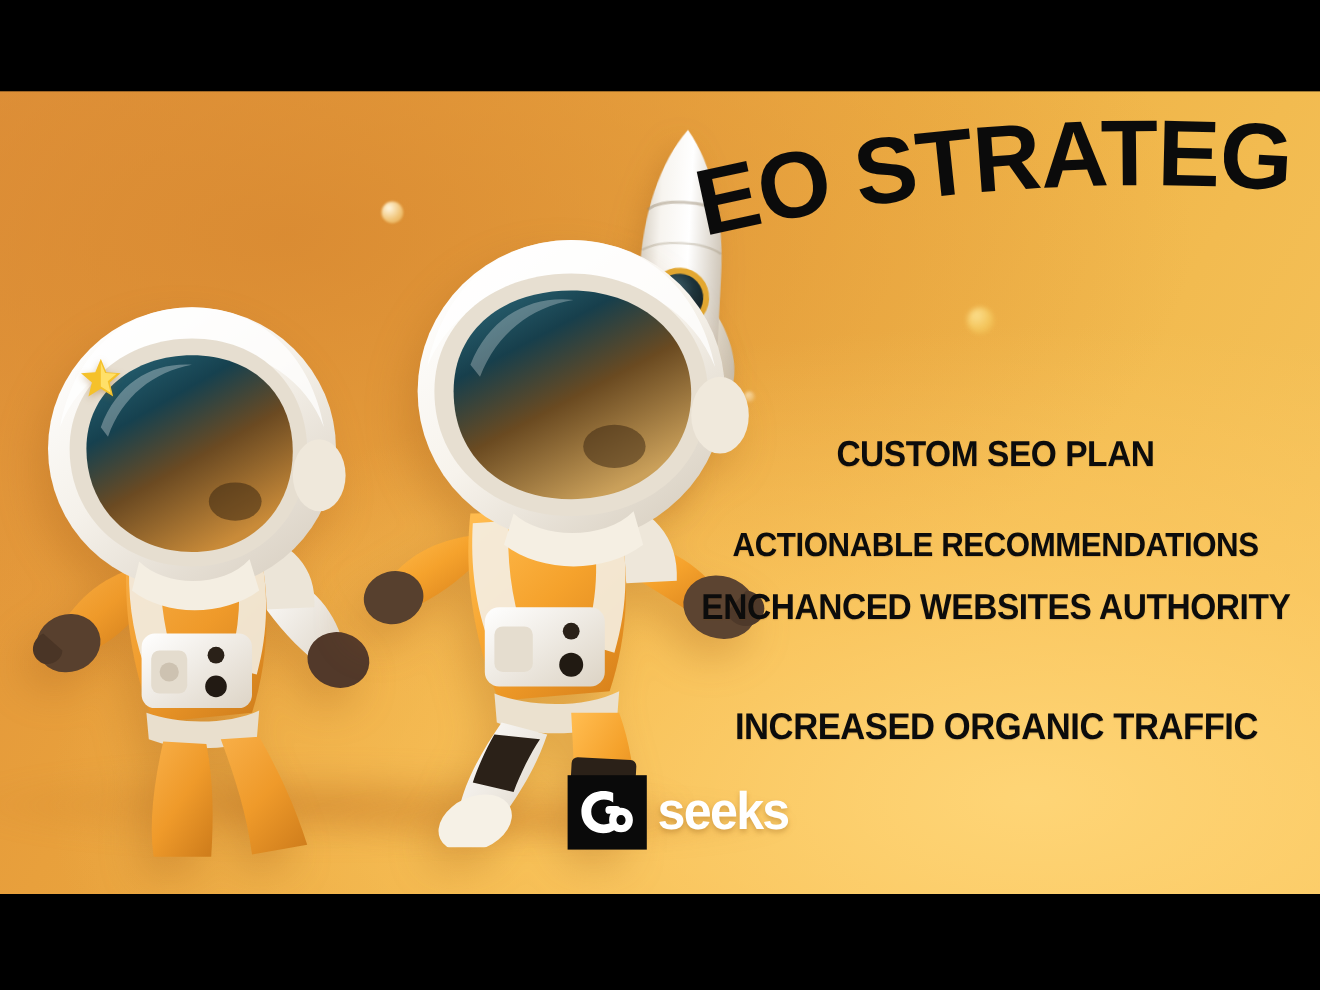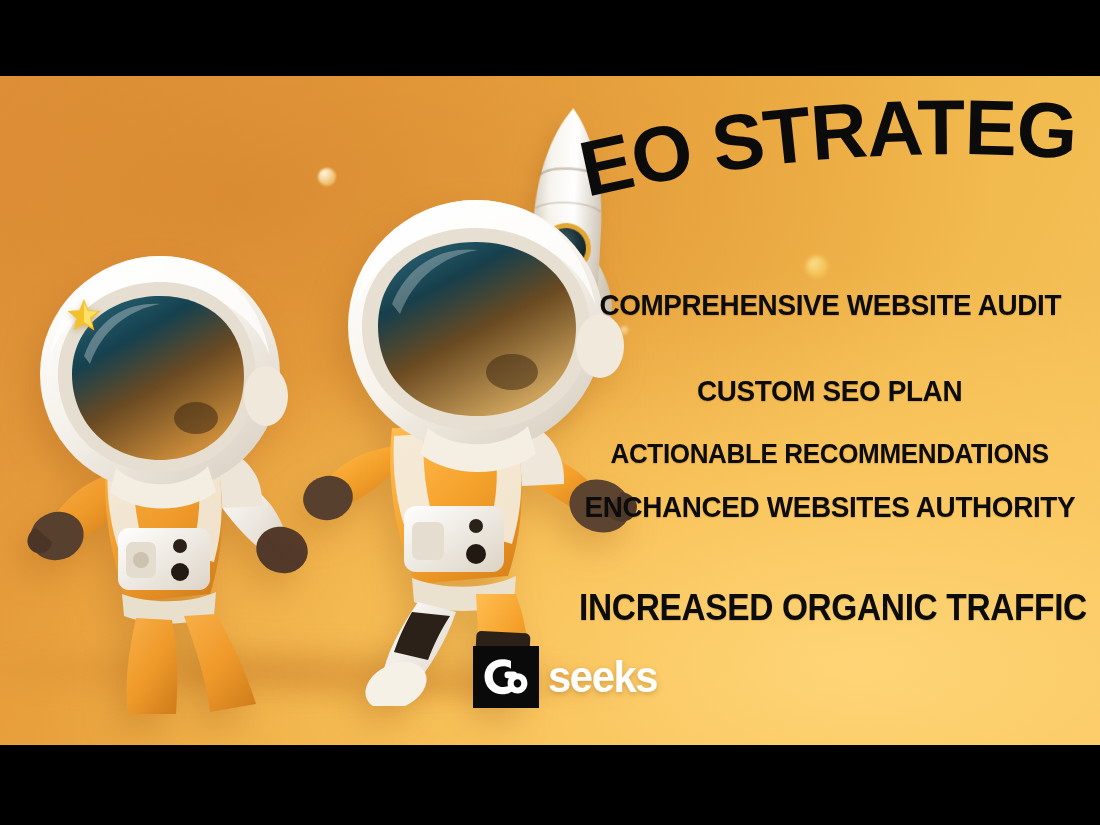--- a/index.html
+++ b/index.html
@@ -52,24 +52,24 @@
   #title svg{width:100%;height:100%;overflow:visible;}
   #title text{font-family:"Liberation Sans",sans-serif;font-weight:700;font-size:78px;
       fill:#0b0b0b;letter-spacing:-1px;}
 
   .bullet{position:absolute;left:0;width:540px;text-align:center;color:#0c0c0c;
       font-family:"Liberation Sans",sans-serif;font-weight:700;letter-spacing:-0.4px;
       line-height:1;white-space:nowrap;
       text-shadow:0 1px 1px rgba(120,70,15,.22);}
   .bullet b{display:inline-block;transform:scaleX(.93);transform-origin:center;}
   .b0{top:214px;font-size:30px;}
-  .b1{top:288px;font-size:30px;margin-top:12px;}
+  .b1{top:288px;font-size:30px;}
   .b2{top:364px;font-size:28px;}
   .b3{top:416px;font-size:30px;}
-  .b4{top:514px;font-size:36px;text-align:center;}
+  .b4{top:514px;font-size:31px;text-align:center;}
 
   
   #logo{position:absolute;left:473px;top:646px;height:62px;display:flex;align-items:center;z-index:25;}
   #logo-mark{width:66px;height:62px;background:#0a0a0a;display:flex;align-items:center;justify-content:center;}
   #logo-mark svg{width:52px;height:44px;}
   #logo-word{margin-left:9px;color:#ffffff;font-family:"Liberation Sans",sans-serif;
       font-weight:700;font-size:44px;letter-spacing:-1.5px;line-height:1;
       text-shadow:0 2px 5px rgba(150,95,25,.35);}
   #logo-word span{display:inline-block;transform:scaleX(.95);transform-origin:left center;}
 </style>
@@ -279,21 +279,20 @@
       <svg viewBox="0 0 540 110" xmlns="http://www.w3.org/2000/svg">
         <defs>
           <path id="arc" d="M 14 96 Q 272 34 528 56"></path>
         </defs>
         <text text-anchor="middle">
           <textPath href="#arc" startOffset="50%">SEO STRATEGY</textPath>
         </text>
       </svg>
     </div>
 
-    <div class="bullet b0"><b>COMPREHENSIVE WEBSITE AUDIT</b></div>
     <div class="bullet b1"><b>CUSTOM SEO PLAN</b></div>
     <div class="bullet b2"><b>ACTIONABLE RECOMMENDATIONS</b></div>
     <div class="bullet b3"><b>ENCHANCED WEBSITES AUTHORITY</b></div>
     <div class="bullet b4"><b>INCREASED ORGANIC TRAFFIC</b></div>
   </div>
 
   <div id="logo">
     <div id="logo-mark">
       <svg viewBox="0 0 52 44" xmlns="http://www.w3.org/2000/svg">
 

